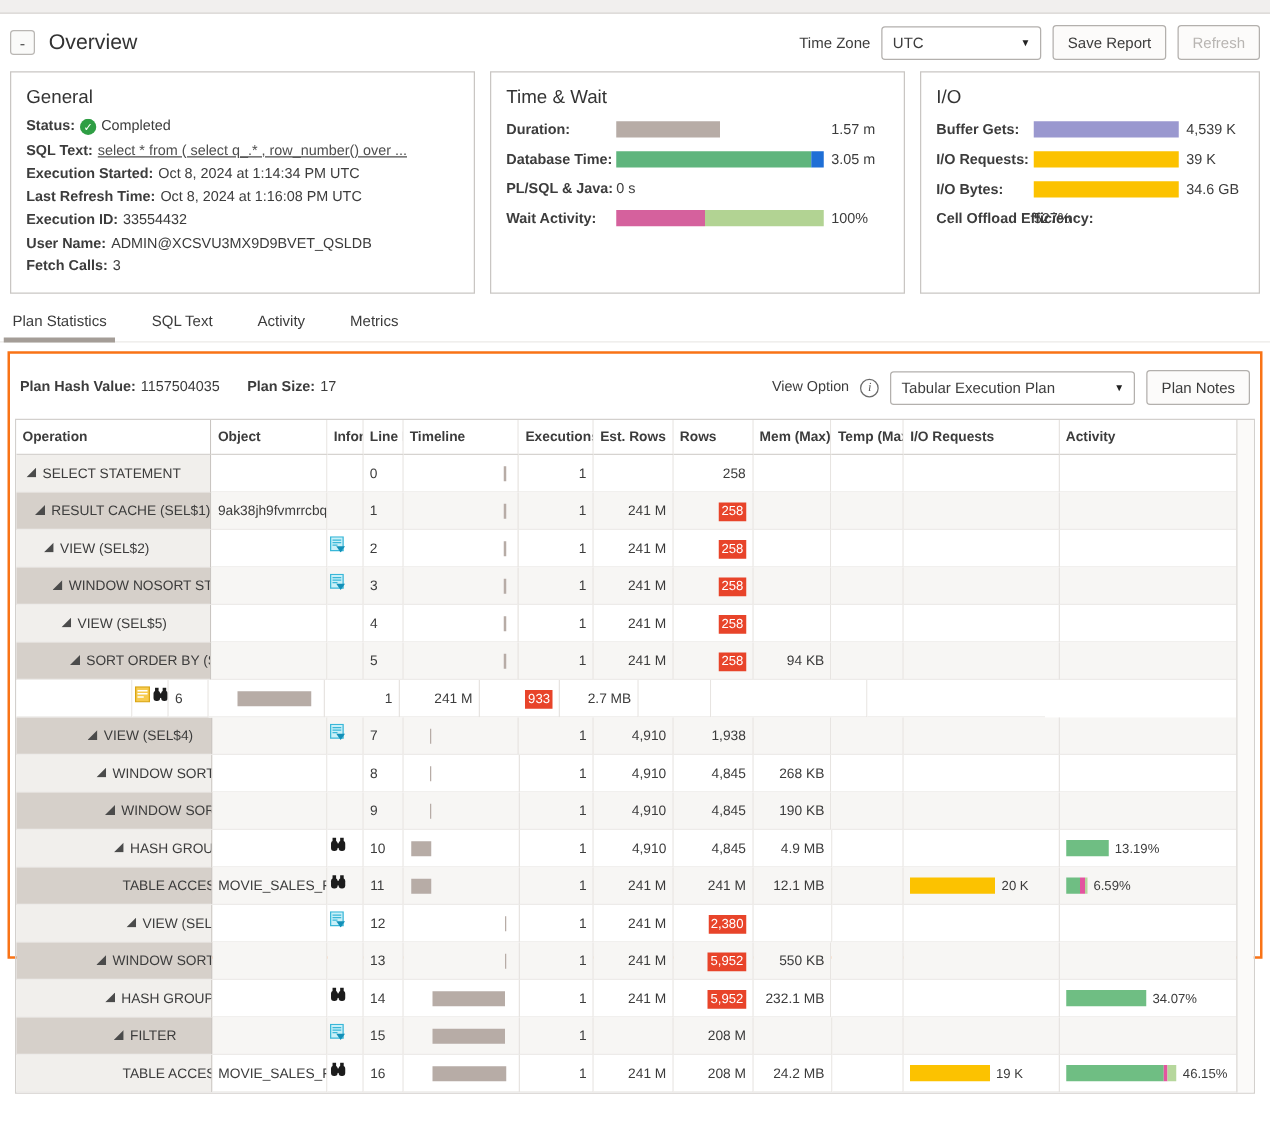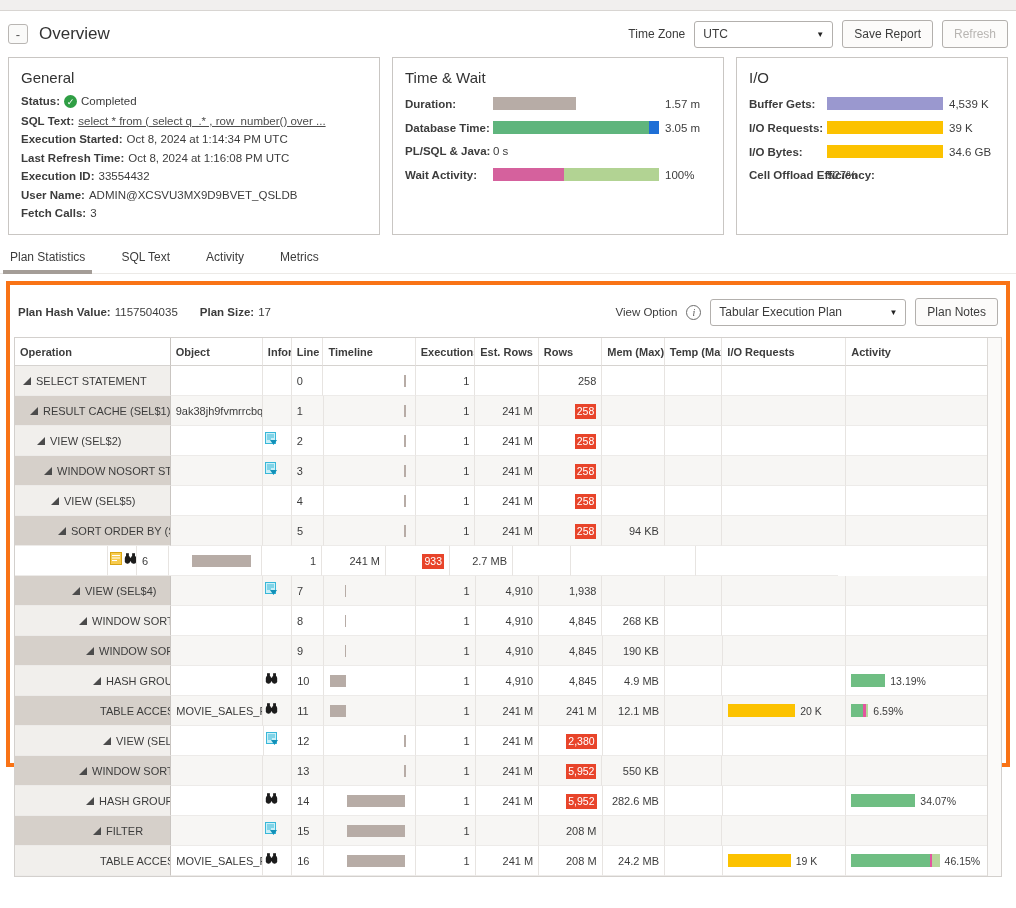--- a/index.html
+++ b/index.html
@@ -14,21 +14,21 @@
   
   .titlebar { display:flex; align-items:center; padding:9px 8px 7px 8px; }
   .collapse-btn { width:20px; height:20px; border:1px solid #b9b6b3; border-radius:3px;
     background:#fafaf9; color:#555; font-size:13px; line-height:17px; text-align:center; padding:0; cursor:pointer;}
   .page-title { font-size:17px; color:#333; margin:0 0 0 11px; font-weight:400; }
   .titlebar-right { margin-left:auto; display:flex; align-items:center; gap:9px; }
   .tz-label { font-size:12px; }
   .select { height:27px; border:1px solid #b3b0ad; border-radius:3px; background:#fff;
     display:flex; align-items:center; font-size:12px; padding:0 8px; cursor:pointer; }
   .select .caret { margin-left:auto; font-size:8px; color:#222; padding-left:14px; }
-  .tz-select { width:139px; }
+  .tz-select { width:128px; }
   .btn { height:28px; border:1px solid #b3b0ad; border-radius:3px; background:#fcfbfa;
     font-size:12px; color:#3c3c3c; padding:0 11px; font-family:inherit; cursor:pointer; }
   .btn.disabled { color:#b8b5b2; }
 
   
   .panels { display:flex; gap:12px; padding:2px 8px 0 8px; }
   .panel { border:1px solid #c9c6c3; background:#fff; height:178px; padding:8px 12px; }
   .panel-general { width:372px; }
   .panel-timewait { width:332px; }
   .panel-io { flex:1; }
@@ -48,21 +48,21 @@
   .metric .mvalue { width:46px; white-space:nowrap; }
   .metric.inline .mvalue { width:auto; }
 
   
   .tabs { display:flex; gap:36px; padding:15px 10px 0 10px; border-bottom:1px solid #eceae7; }
   .tab { font-size:12px; color:#3c3c3c; padding:0 0 9px 0; position:relative; cursor:pointer; }
   .tab.active::after { content:""; position:absolute; left:-7px; right:-7px; bottom:-1px;
     height:4px; background:#a49d97; }
 
   
-  .mainpanel { margin:7px 6px 0 6px; border:4px solid #f97316; background:#fff; height:486px; padding:0 3px; }
+  .mainpanel { margin:7px 6px 0 6px; border:2px solid #f97316; background:#fff; height:486px; padding:0 3px; }
   .plan-header { display:flex; align-items:center; padding:13px 5px 11px 5px; font-size:11.5px; }
   .plan-header .grp { margin-right:22px; white-space:nowrap; }
   .plan-header b { margin-right:4px; }
   .plan-right { margin-left:auto; display:flex; align-items:center; gap:9px; }
   .info-icon { width:15px; height:15px; border:1px solid #6b6b6b; border-radius:50%;
     font-family:"Liberation Serif", serif; font-style:italic; font-size:10px; color:#555;
     display:inline-flex; align-items:center; justify-content:center; cursor:pointer; }
   .view-select { width:196px; }
 
   
@@ -563,21 +563,21 @@
                 </g>
               </svg></span>
           </div>
           <div class="cell w3">14</div>
           <div class="cell tl-cell w4">
             <div class="tl-bar" style="left: 25%; width: 64%;"></div>
           </div>
           <div class="cell num w5">1</div>
           <div class="cell num w6">241 M</div>
           <div class="cell num w7"><span class="badge">5,952</span></div>
-          <div class="cell num w8">282.6 MB</div>
+          <div class="cell num w8">232.1 MB</div>
           <div class="cell num w9"></div>
           <div class="cell flexcell w10"></div>
           <div class="cell flexcell w11">
             <div class="actbar" style="width: 49%;">
               <div style="width: 100%; background: rgb(111, 190, 131);"></div>
             </div>
             <span class="pct-label">34.07%</span>
           </div>
         </div>
         <div class="trow odd">

